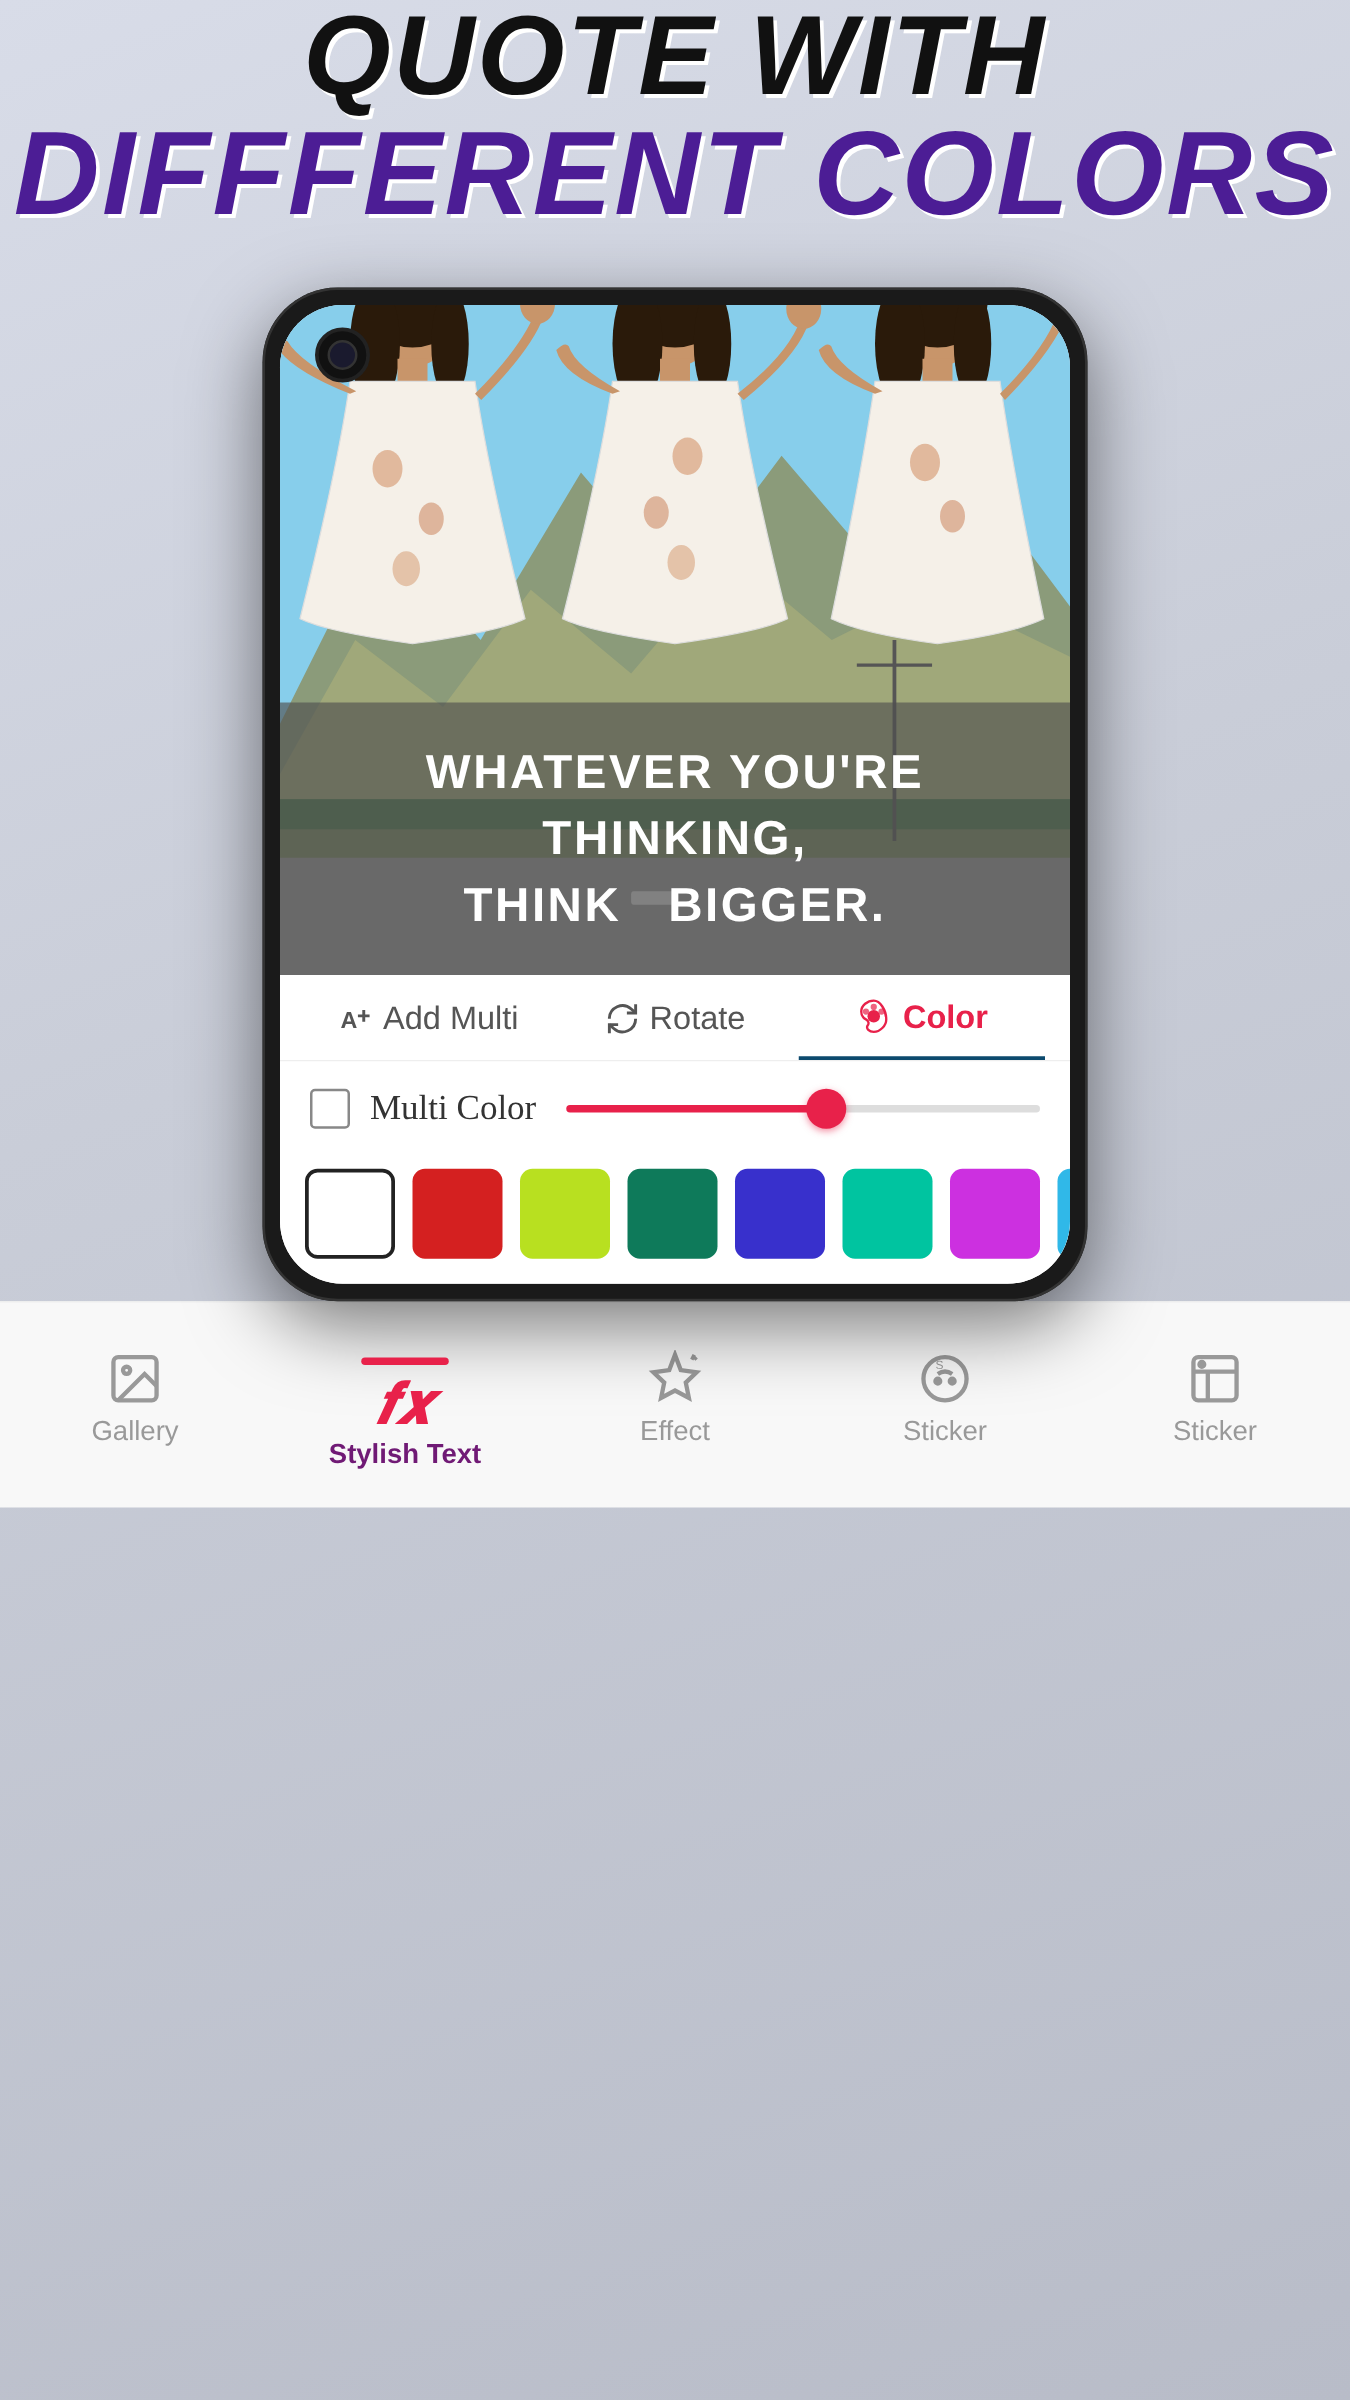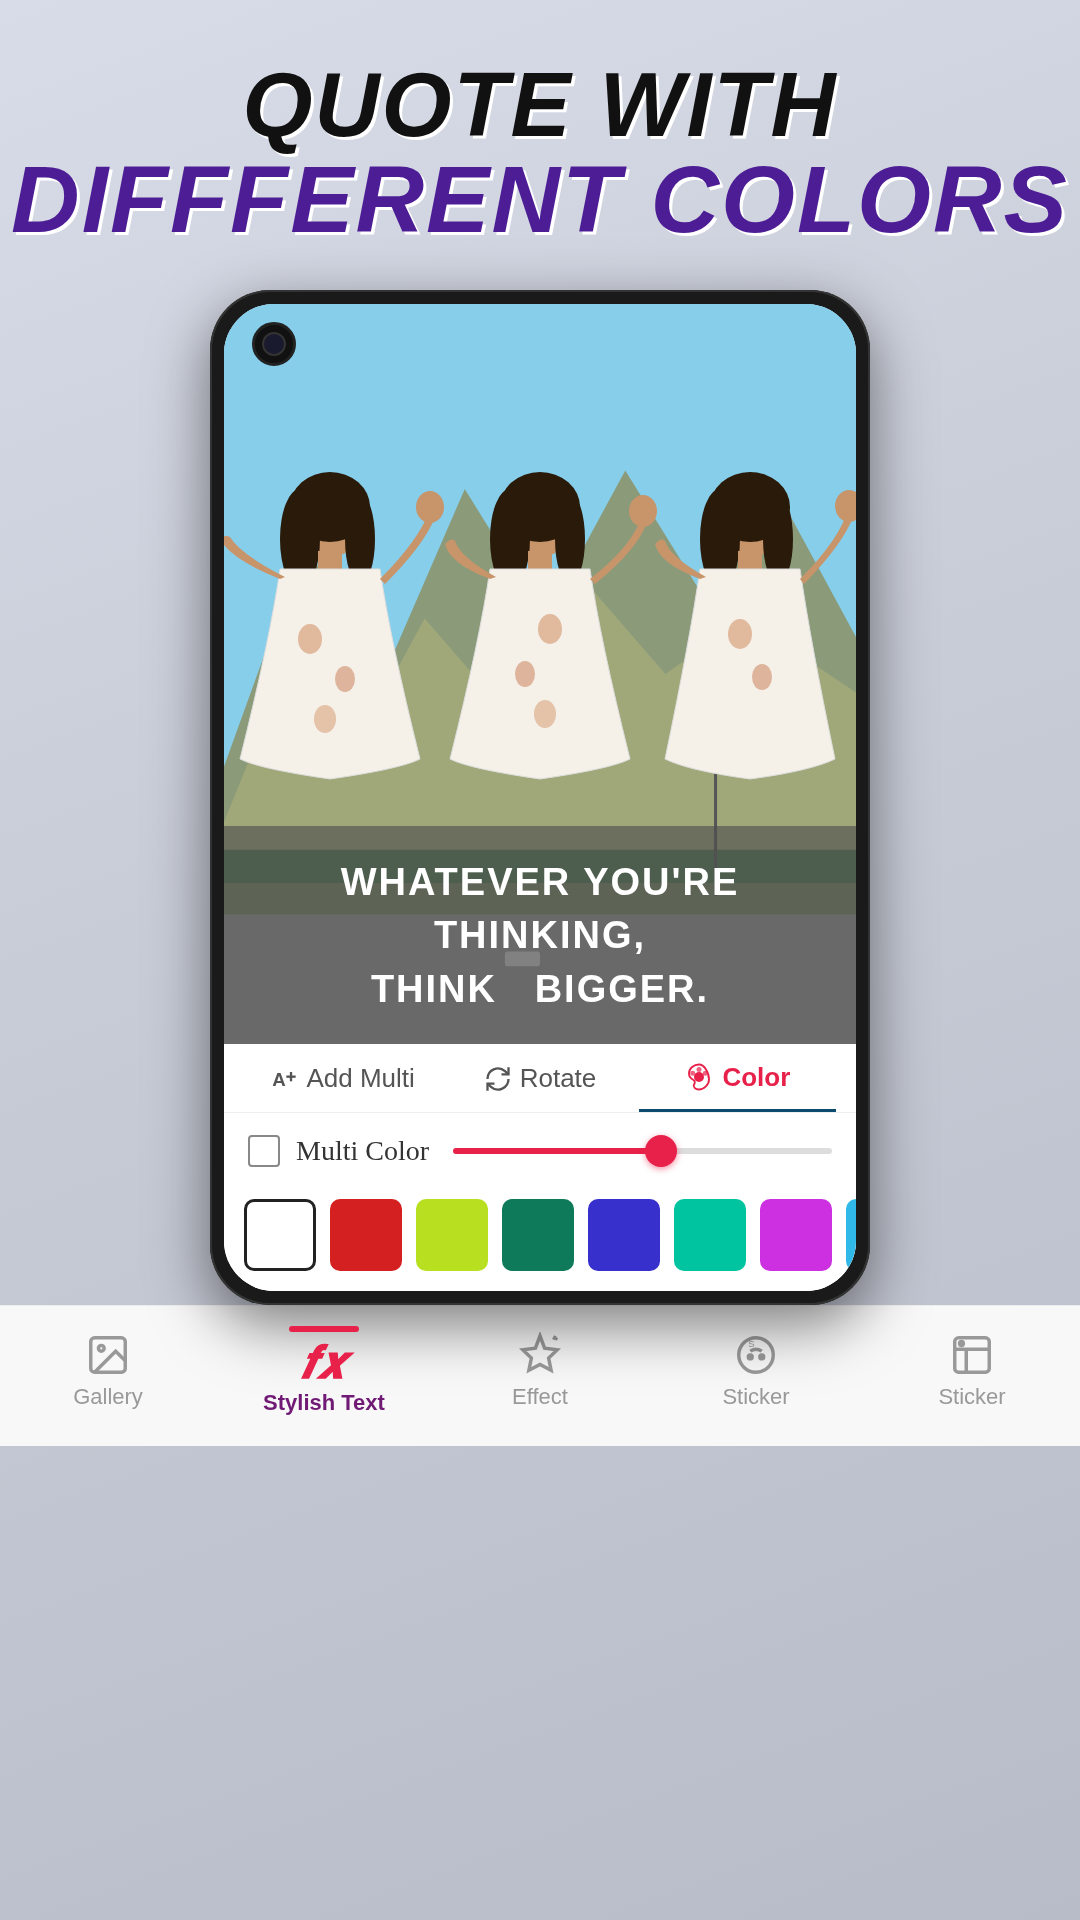--- a/index.html
+++ b/index.html
@@ -10,21 +10,20 @@
       height: 1920px;
       background: linear-gradient(160deg, #d8dce8 0%, #c9cdd8 40%, #b8bcc8 100%);
       font-family: Arial, sans-serif;
       overflow: hidden;
       position: relative;
     }
 
     
     .header-section {
       text-align: center;
-      padding-top: 60px;
       padding-bottom: 30px;
     }
     .header-line1 {
       font-size: 90px;
       font-weight: 900;
       font-style: italic;
       color: #111;
       letter-spacing: 2px;
       text-shadow: 3px 3px 0px #fff;
       line-height: 1.0;
@@ -83,21 +82,21 @@
       width: 20px;
       height: 20px;
       background: #1a1a2e;
       border-radius: 50%;
       border: 2px solid #333;
     }
 
     
     .photo-area {
       width: 100%;
-      height: 740px;
+      height: 536px;
       background: linear-gradient(180deg, #87CEEB 0%, #b0d4e8 20%, #8ab0c8 40%, #6e8fa0 60%, #c8c4b0 75%, #888 100%);
       position: relative;
       overflow: hidden;
     }
 
     
     .quote-overlay {
       position: absolute;
       bottom: 0;
       left: 0;
@@ -430,21 +429,21 @@
   <div class="nav-item">
     <svg class="nav-svg" viewBox="0 0 24 24" fill="none" stroke="#999" stroke-width="1.8">
       <rect x="3" y="3" width="18" height="18" rx="2" ry="2"></rect>
       <circle cx="8.5" cy="8.5" r="1.5"></circle>
       <polyline points="21 15 16 10 5 21"></polyline>
     </svg>
     <span class="nav-label">Gallery</span>
   </div>
 
   <div class="nav-item">
-    <div style="position:relative;display:flex;flex-direction:column;align-items:center;">
+    <div style="position:relative;display:flex;flex-direction:column;align-items:center;margin-top:24px;">
       <div style="width:70px;height:6px;background:#e8214a;border-radius:3px;margin-bottom:8px;"></div>
       <div class="fx-icon">𝒇𝒙</div>
       <span class="nav-label nav-active-label">Stylish Text</span>
     </div>
   </div>
 
   <div class="nav-item">
     <svg class="nav-svg" viewBox="0 0 24 24" fill="none" stroke="#999" stroke-width="1.8">
       <polygon points="12,2 14.4,8.4 21,9.3 16.5,13.6 17.8,20 12,16.9 6.2,20 7.5,13.6 3,9.3 9.6,8.4"></polygon>
       <line x1="19" y1="4" x2="20" y2="2" stroke="#999" stroke-width="1.5"></line>

